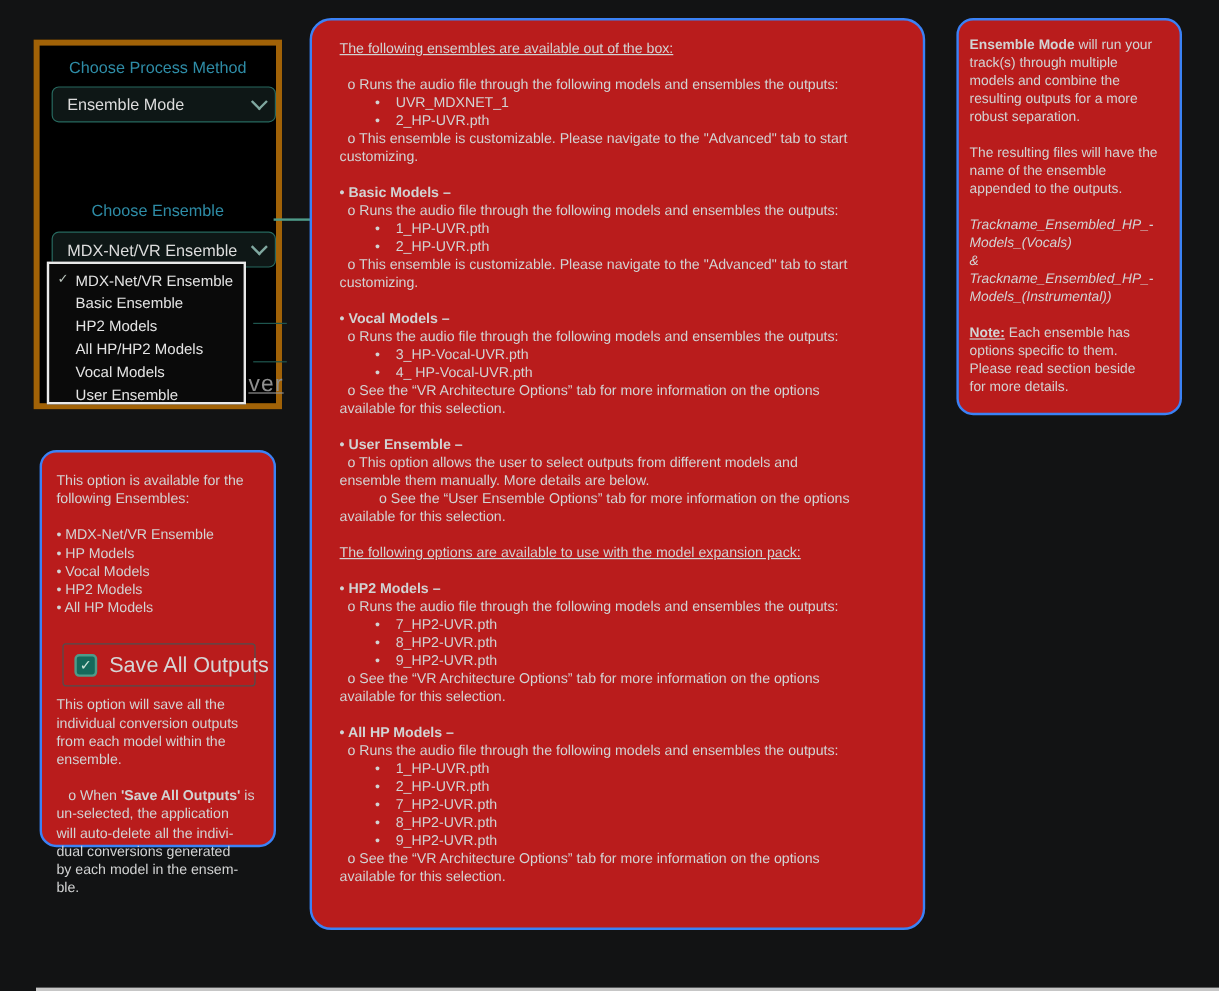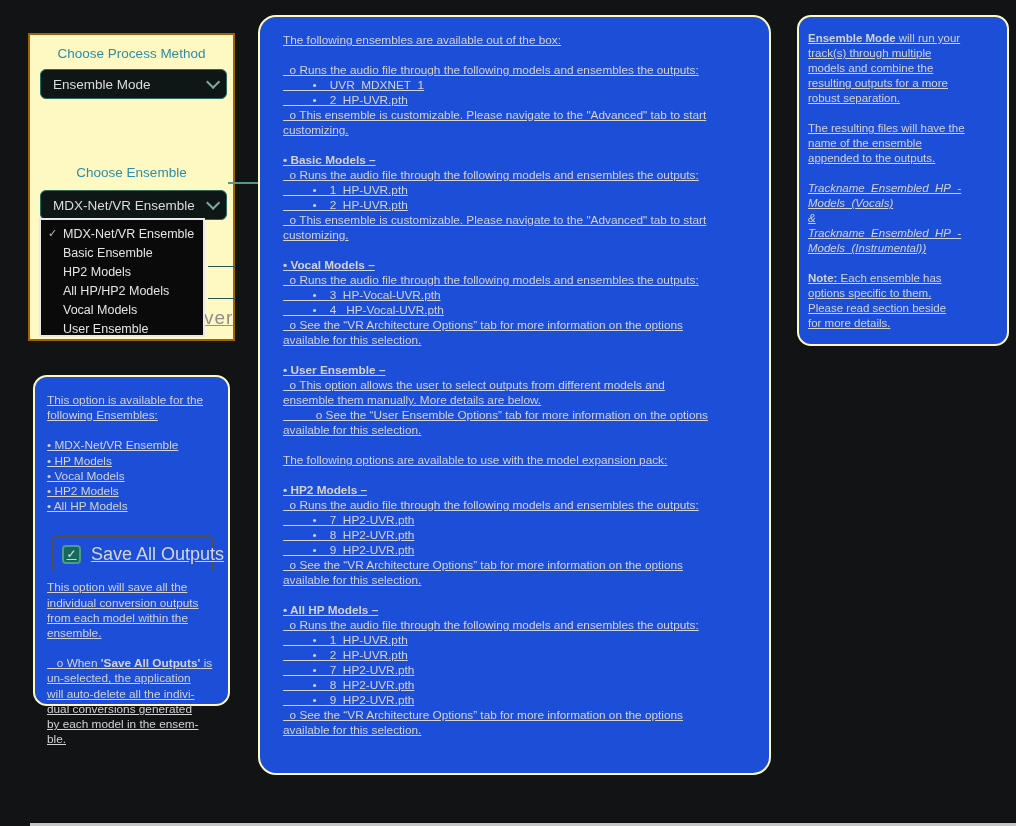--- a/index.html
+++ b/index.html
@@ -10,21 +10,21 @@
     color:#d2d3d3;
   }
   .pre{white-space:pre;}
   .b{font-weight:bold;}
   .i{font-style:italic;}
   .u{text-decoration:underline;}
 
   
   .app-panel{
     position:absolute;left:28px;top:33px;width:207px;height:308px;
-    background:#fef9c3;border:2px solid #a16207;box-sizing:border-box;
+    background:#000000;border:5px solid #a16207;box-sizing:border-box;
   }
   .teal-label{
     position:absolute;left:0;width:100%;text-align:center;
     color:#2e8ca6;font-size:13.5px;
   }
   .combo{
     position:absolute;left:10px;width:187px;height:30px;
     background:#0e1716;border:1px solid #27695f;border-radius:6px;
     box-sizing:border-box;display:flex;align-items:center;
     padding:0 10px 0 12px;
@@ -44,31 +44,30 @@
     position:absolute;left:39px;top:218px;width:166px;height:119px;
     background:#0a0a0a;border:2px solid #e9e9e9;box-sizing:border-box;
     padding-top:4px;z-index:5;
   }
   .dd-item{height:19px;display:flex;align-items:center;font-size:12.5px;color:#e4e4e4;}
   .dd-check{width:15px;margin-left:7px;flex:none;color:#b9c4bd;font-size:11px;line-height:19px;}
   .dd-label{white-space:nowrap;}
 
   
   .teal-panel{
-    position:absolute;background:#1d4ed8;border:2px solid #fef9c3;
+    position:absolute;background:#b91c1c;border:2px solid #3b82f6;
     box-sizing:border-box;
-    text-decoration:underline;
   }
   .doc-panel{left:258px;top:15px;width:513px;height:760px;border-radius:18px;
     padding:16px 8px 10px 23px;font-size:11.8px;line-height:15px;}
   .doc-h{margin-bottom:15px;}
   .sec{margin-bottom:15px;}
   .sec:last-child{margin-bottom:0;}
 
-  .info-panel{left:797px;top:15px;width:212px;height:331px;border-radius:14px;
+  .info-panel{left:797px;top:15px;width:188px;height:331px;border-radius:14px;
     padding:14px 8px 8px 9px;font-size:11.5px;line-height:15px;}
   .info-p{margin-bottom:15px;}
 
   .save-panel{left:33px;top:375px;width:197px;height:331px;border-radius:14px;
     padding:16px 8px 8px 12px;font-size:11.8px;line-height:15.2px;}
   .save-list{margin-top:15px;}
   .checkbox-box{
     margin:22px 0 0 5px;width:161px;height:36px;border:1px solid #4f4f4f;border-radius:3px;
     display:flex;align-items:center;padding-left:9px;box-sizing:border-box;
   }

